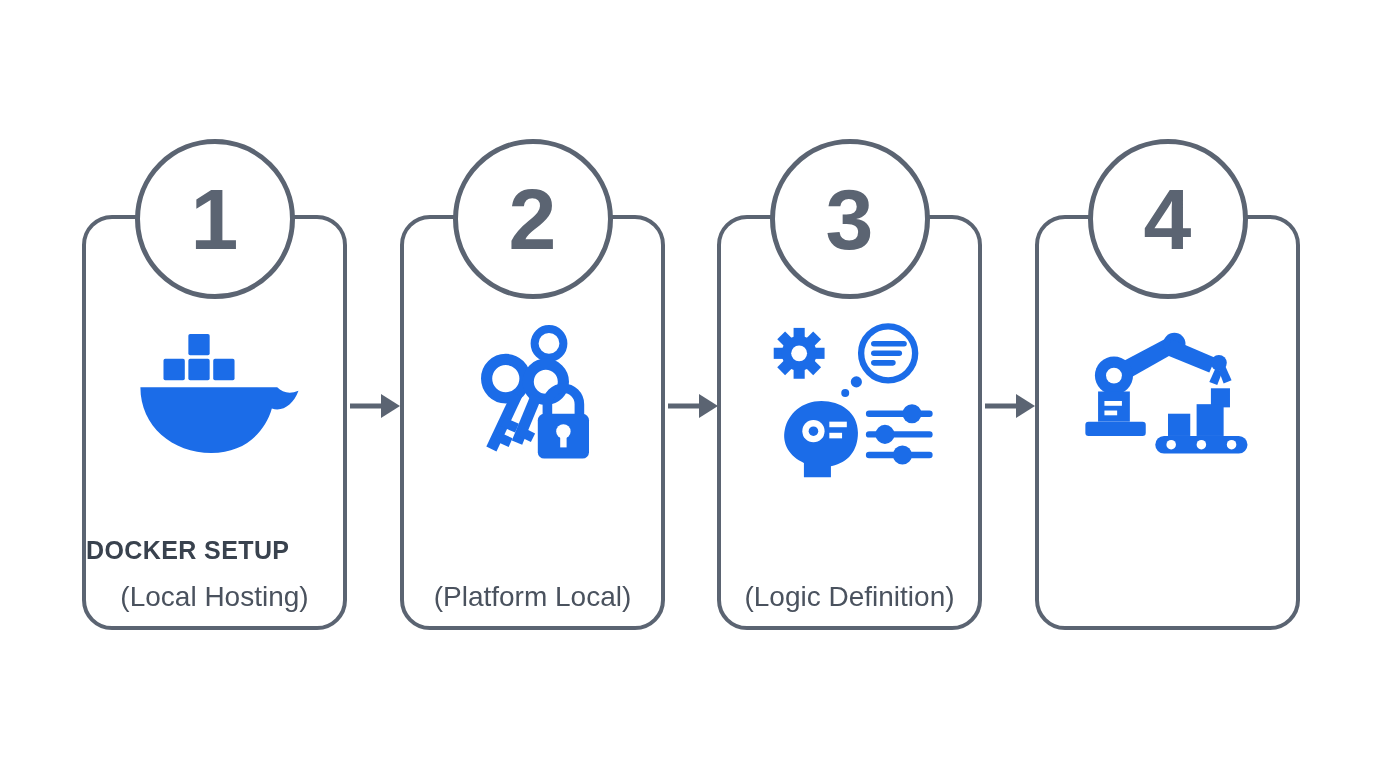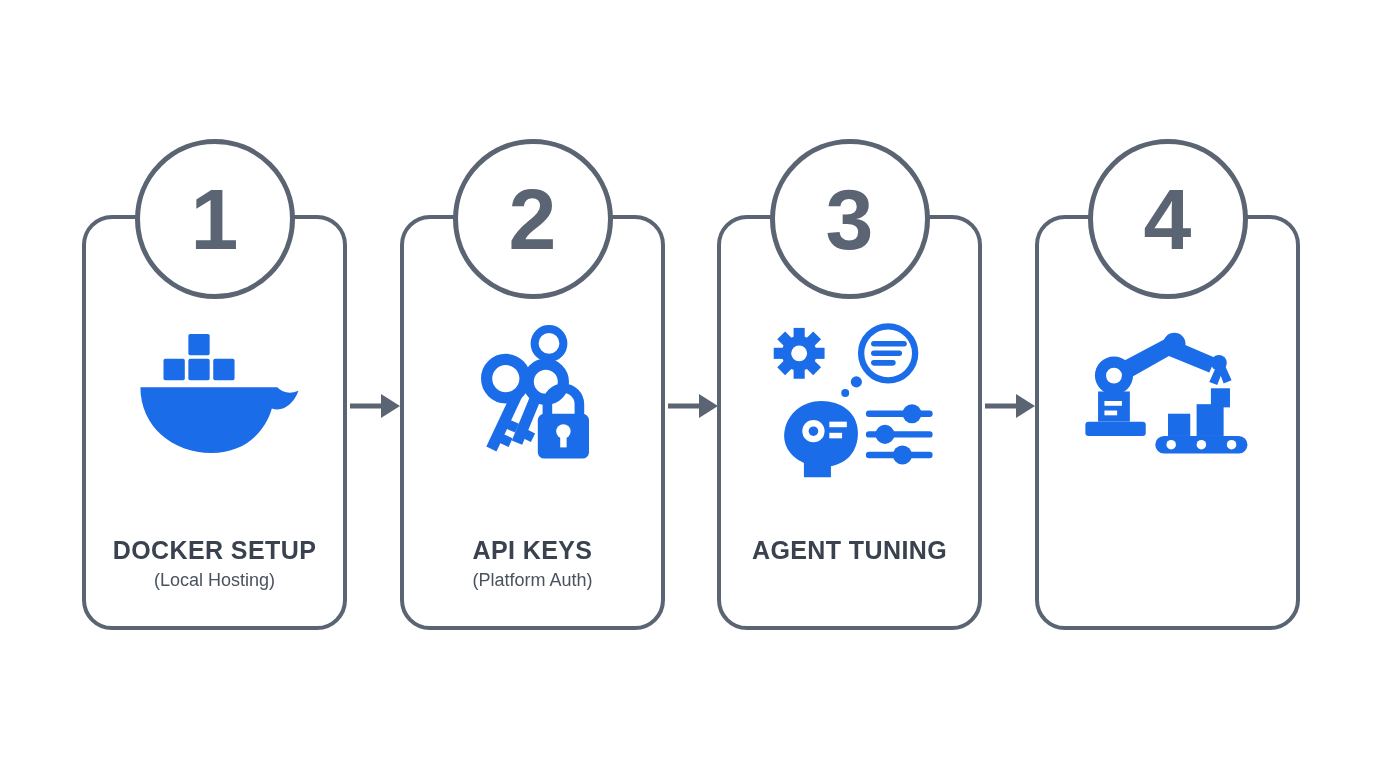--- a/index.html
+++ b/index.html
@@ -38,31 +38,30 @@
   }
   .icon-wrap{
     position:absolute;
     top:92px;left:0;right:0;height:180px;
     display:flex;align-items:center;justify-content:center;
   }
   .icon-wrap svg{display:block;}
   .title{
     position:absolute;
     top:296px;left:0;right:0;
-    text-align:center;
     font-size:25px;font-weight:700;
     letter-spacing:0.4px;
     color:#39424e;
   }
   .subtitle{
     position:absolute;
     top:332px;left:0;right:0;
     padding:0 16px;
     text-align:center;
-    font-size:18px;font-weight:400;
+    font-size:28px;font-weight:400;
     line-height:1.3;
     color:#4a525e;
   }
   .arrow{
     position:absolute;
     top:389px;
     width:52px;height:34px;
   }
   .arrow.a0{left:349px;}
   .arrow.a1{left:667px;}
@@ -109,22 +108,21 @@
           <circle cx="58" cy="38" r="11" stroke-width="7"></circle>
           <path d="M52 47 L40 76" stroke-width="7"></path>
           <path d="M42 69 L50 73" stroke-width="6"></path>
           <path d="M59 60 v-8 a10 10 0 0 1 20 0 v8" stroke-width="6"></path>
         </g>
         <rect x="53" y="58" width="32" height="28" rx="4" fill="#1b6ce8"></rect>
         <circle cx="69" cy="69" r="4.5" fill="#ffffff"></circle>
         <rect x="67" y="71" width="4" height="8" fill="#ffffff"></rect>
       </svg>
     </div>
-    <h2 class="title">API KEYS</h2>
-    <p class="subtitle">(Platform Auth)</p>
+    <p class="subtitle">(Platform Local)</p>
   </article>
 
   <svg class="arrow a1" viewBox="0 0 52 34">
     <line x1="1" y1="17" x2="34" y2="17" stroke="#5b6472" stroke-width="5"></line>
     <polygon points="32,5 51,17 32,29" fill="#5b6472"></polygon>
   </svg>
 
   <article class="card c2">
     <div class="badge">
       <span>3</span>
@@ -161,21 +159,21 @@
         <g stroke="#1b6ce8" stroke-width="4" stroke-linecap="round">
           <line x1="68" y1="58" x2="106" y2="58"></line>
           <line x1="68" y1="71" x2="106" y2="71"></line>
           <line x1="68" y1="84" x2="106" y2="84"></line>
         </g>
         <circle cx="95" cy="58" r="6" fill="#1b6ce8"></circle>
         <circle cx="78" cy="71" r="6" fill="#1b6ce8"></circle>
         <circle cx="89" cy="84" r="6" fill="#1b6ce8"></circle>
       </svg>
     </div>
-    <h2 class="title">AGENT TUNING</h2>
+    <p class="subtitle">(Logic Definition)</p>
   </article>
 
   <svg class="arrow a2" viewBox="0 0 52 34">
     <line x1="1" y1="17" x2="34" y2="17" stroke="#5b6472" stroke-width="5"></line>
     <polygon points="32,5 51,17 32,29" fill="#5b6472"></polygon>
   </svg>
 
   <article class="card c3">
     <div class="badge">
       <span>4</span>

